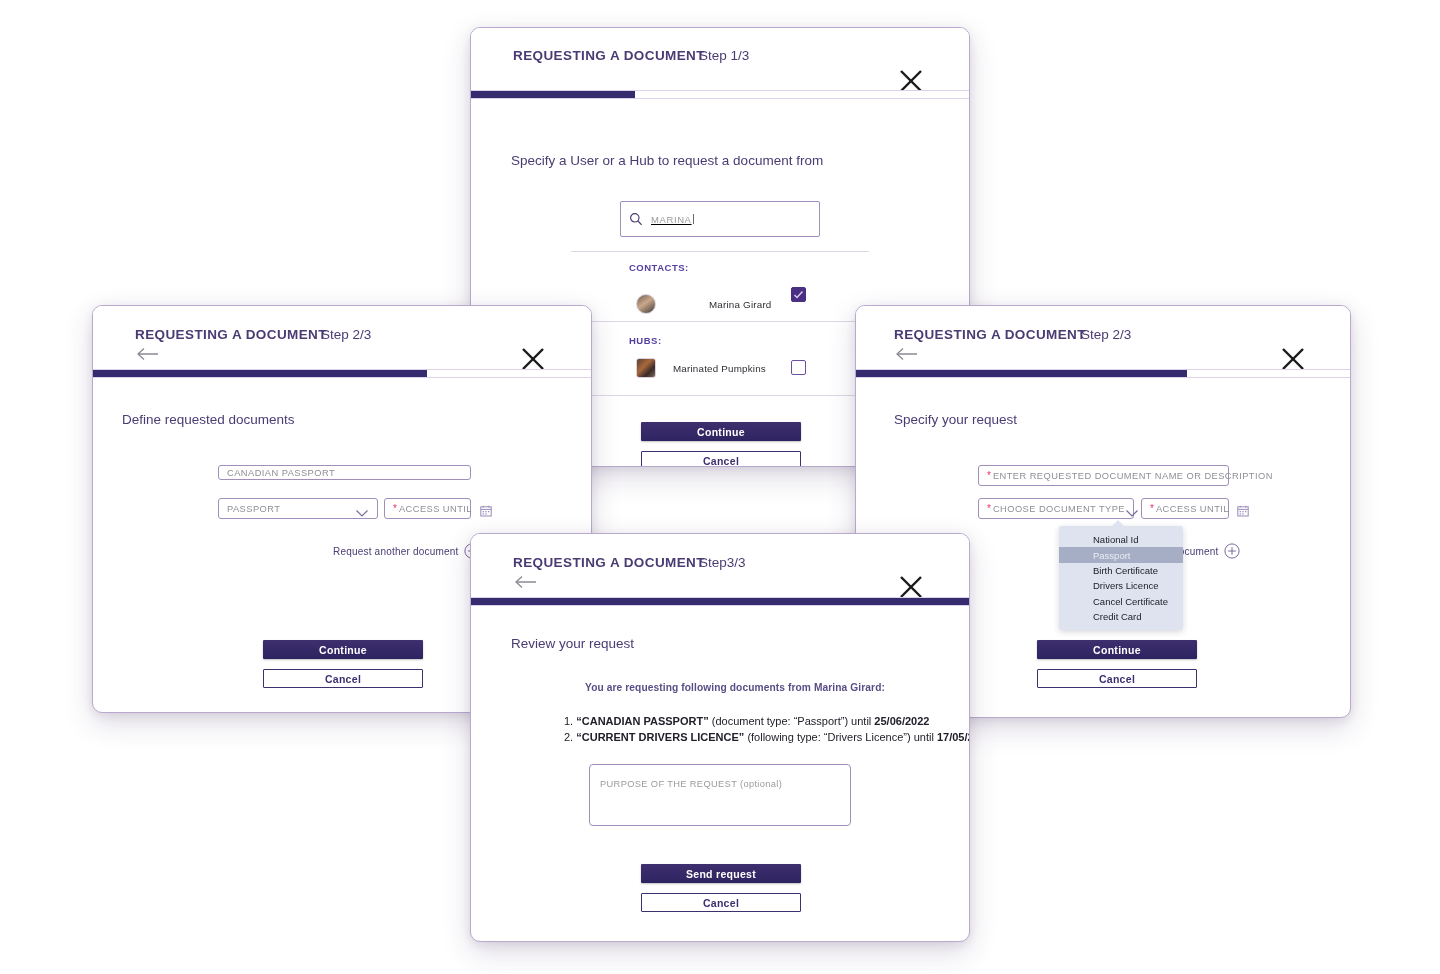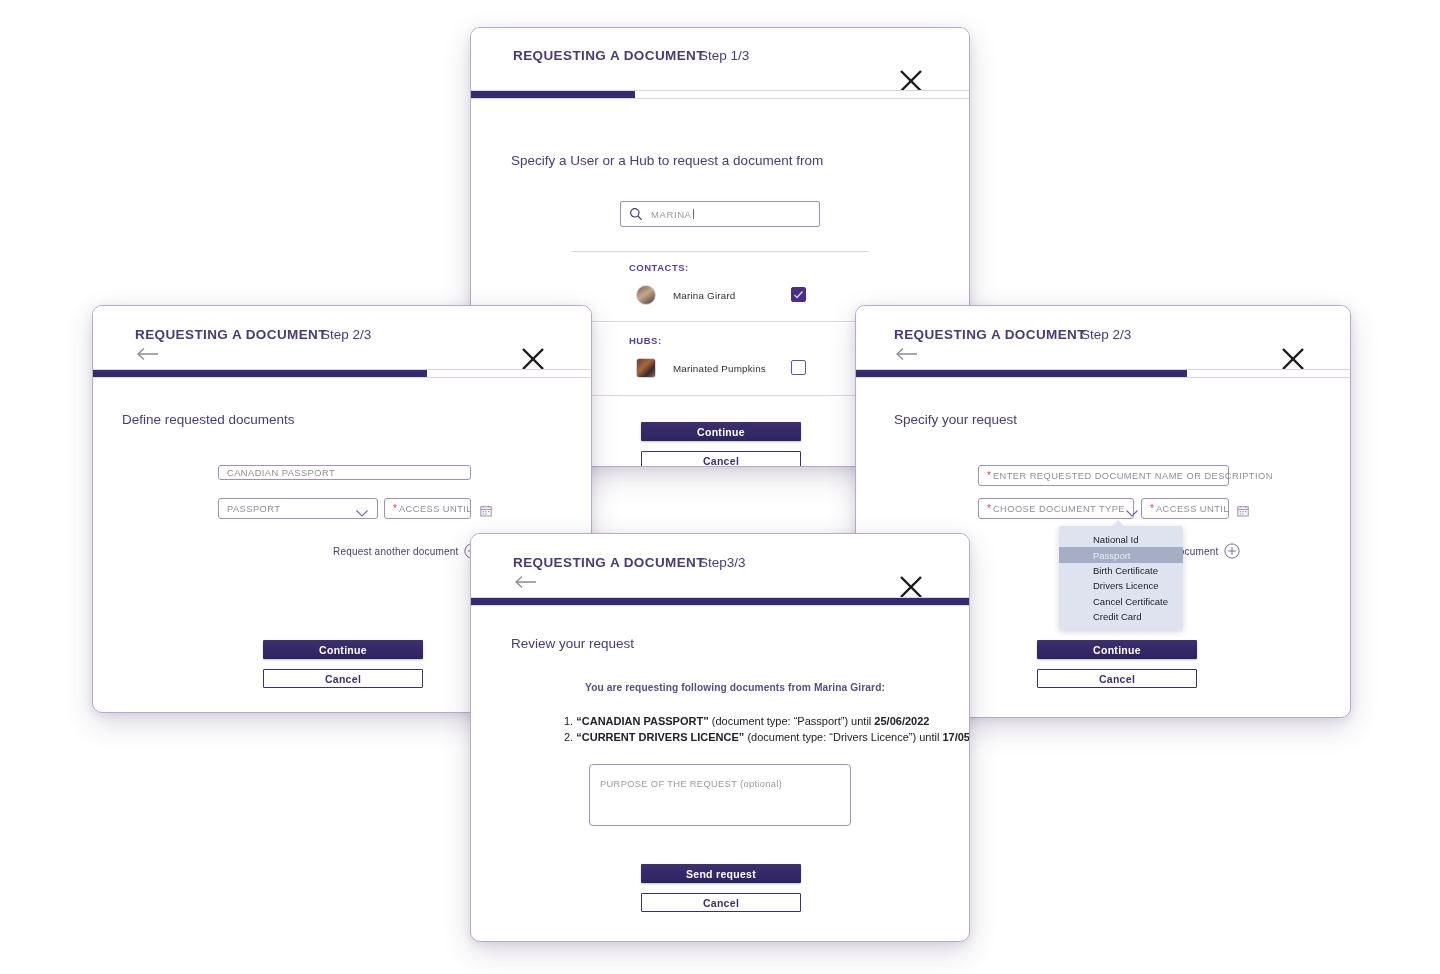--- a/index.html
+++ b/index.html
@@ -261,36 +261,36 @@
       </div>
     </div>
 
     <div class="progress-wrap" style="top:62px;">
       <div class="progress-fill" style="width:33%;"></div>
     </div>
 
     <div class="m-body" style="top:71px; bottom:0;">
       <div class="section-title" style="left:40px; top:54px;">Specify a User or a Hub to request a document from</div>
 
-      <div class="search-box" style="left:149px; top:102px; width:200px; height:26px;">
+      <div class="search-box" style="left:149px; top:102px; width:200px; height:36px;text-decoration:underline;">
         <span class="sicon">
           <svg width="14" height="14" viewBox="0 0 14 14">
             <circle cx="5.8" cy="5.8" r="4.2" fill="none" stroke="#4a3b73" stroke-width="1.2"></circle>
             <line x1="9" y1="9" x2="12.6" y2="12.8" stroke="#4a3b73" stroke-width="1.2"></line>
           </svg>
         </span>
         <span class="sval">MARINA</span>
           <span class="caret"></span>
       </div>
 
       <div class="hr-line" style="left:100px; top:152px; width:298px;"></div>
 
       <div class="group-label" style="left:158px; top:163px;">CONTACTS:</div>
 
-      <div class="person-row" style="left:165px; top:185px; width:180px; height:22px;">
+      <div class="person-row" style="left:165px; top:194px; width:180px; height:22px;gap:36px;">
         <span class="avatar"></span>
         <span class="person-name" style="margin-left:17px;">Marina Girard</span>
       </div>
       <div class="chk on" style="left:320px; top:188px;">
         <svg width="13" height="13" viewBox="0 0 13 13">
           <polyline points="2.5,7 5,9.5 10.5,3.5" fill="none" stroke="#d9cfee" stroke-width="1.4"></polyline>
         </svg>
       </div>
 
       <div class="hr-line" style="left:0px; top:222px; width:398px;"></div>
@@ -495,21 +495,21 @@
 
       <div class="review-lead" style="left:114px; top:76px;">You are requesting following documents from Marina Girard:</div>
 
       <div class="review-list" style="left:93px; top:107px;">
         <div class="review-item">
           <span>1.</span>
           <b>“CANADIAN PASSPORT”</b><span> (document type: “Passport”) until </span><b>25/06/2022</b>
         </div>
         <div class="review-item">
           <span>2.</span>
-          <b>“CURRENT DRIVERS LICENCE”</b><span> (document type: “Drivers Licence”) until </span><b>17/05/2022</b>
+          <b>“CURRENT DRIVERS LICENCE”</b><span> (following type: “Drivers Licence”) until </span><b>17/05/2022</b>
         </div>
       </div>
 
       <div class="textarea" style="left:118px; top:158px; width:262px; height:62px;">
         <span class="tph">PURPOSE OF THE REQUEST (optional)</span>
       </div>
 
       <div class="btn btn-primary" style="left:170px; top:258px; width:160px; height:19px;">Send request</div>
       <div class="btn btn-secondary" style="left:170px; top:287px; width:160px; height:19px;">Cancel</div>
     </div>

